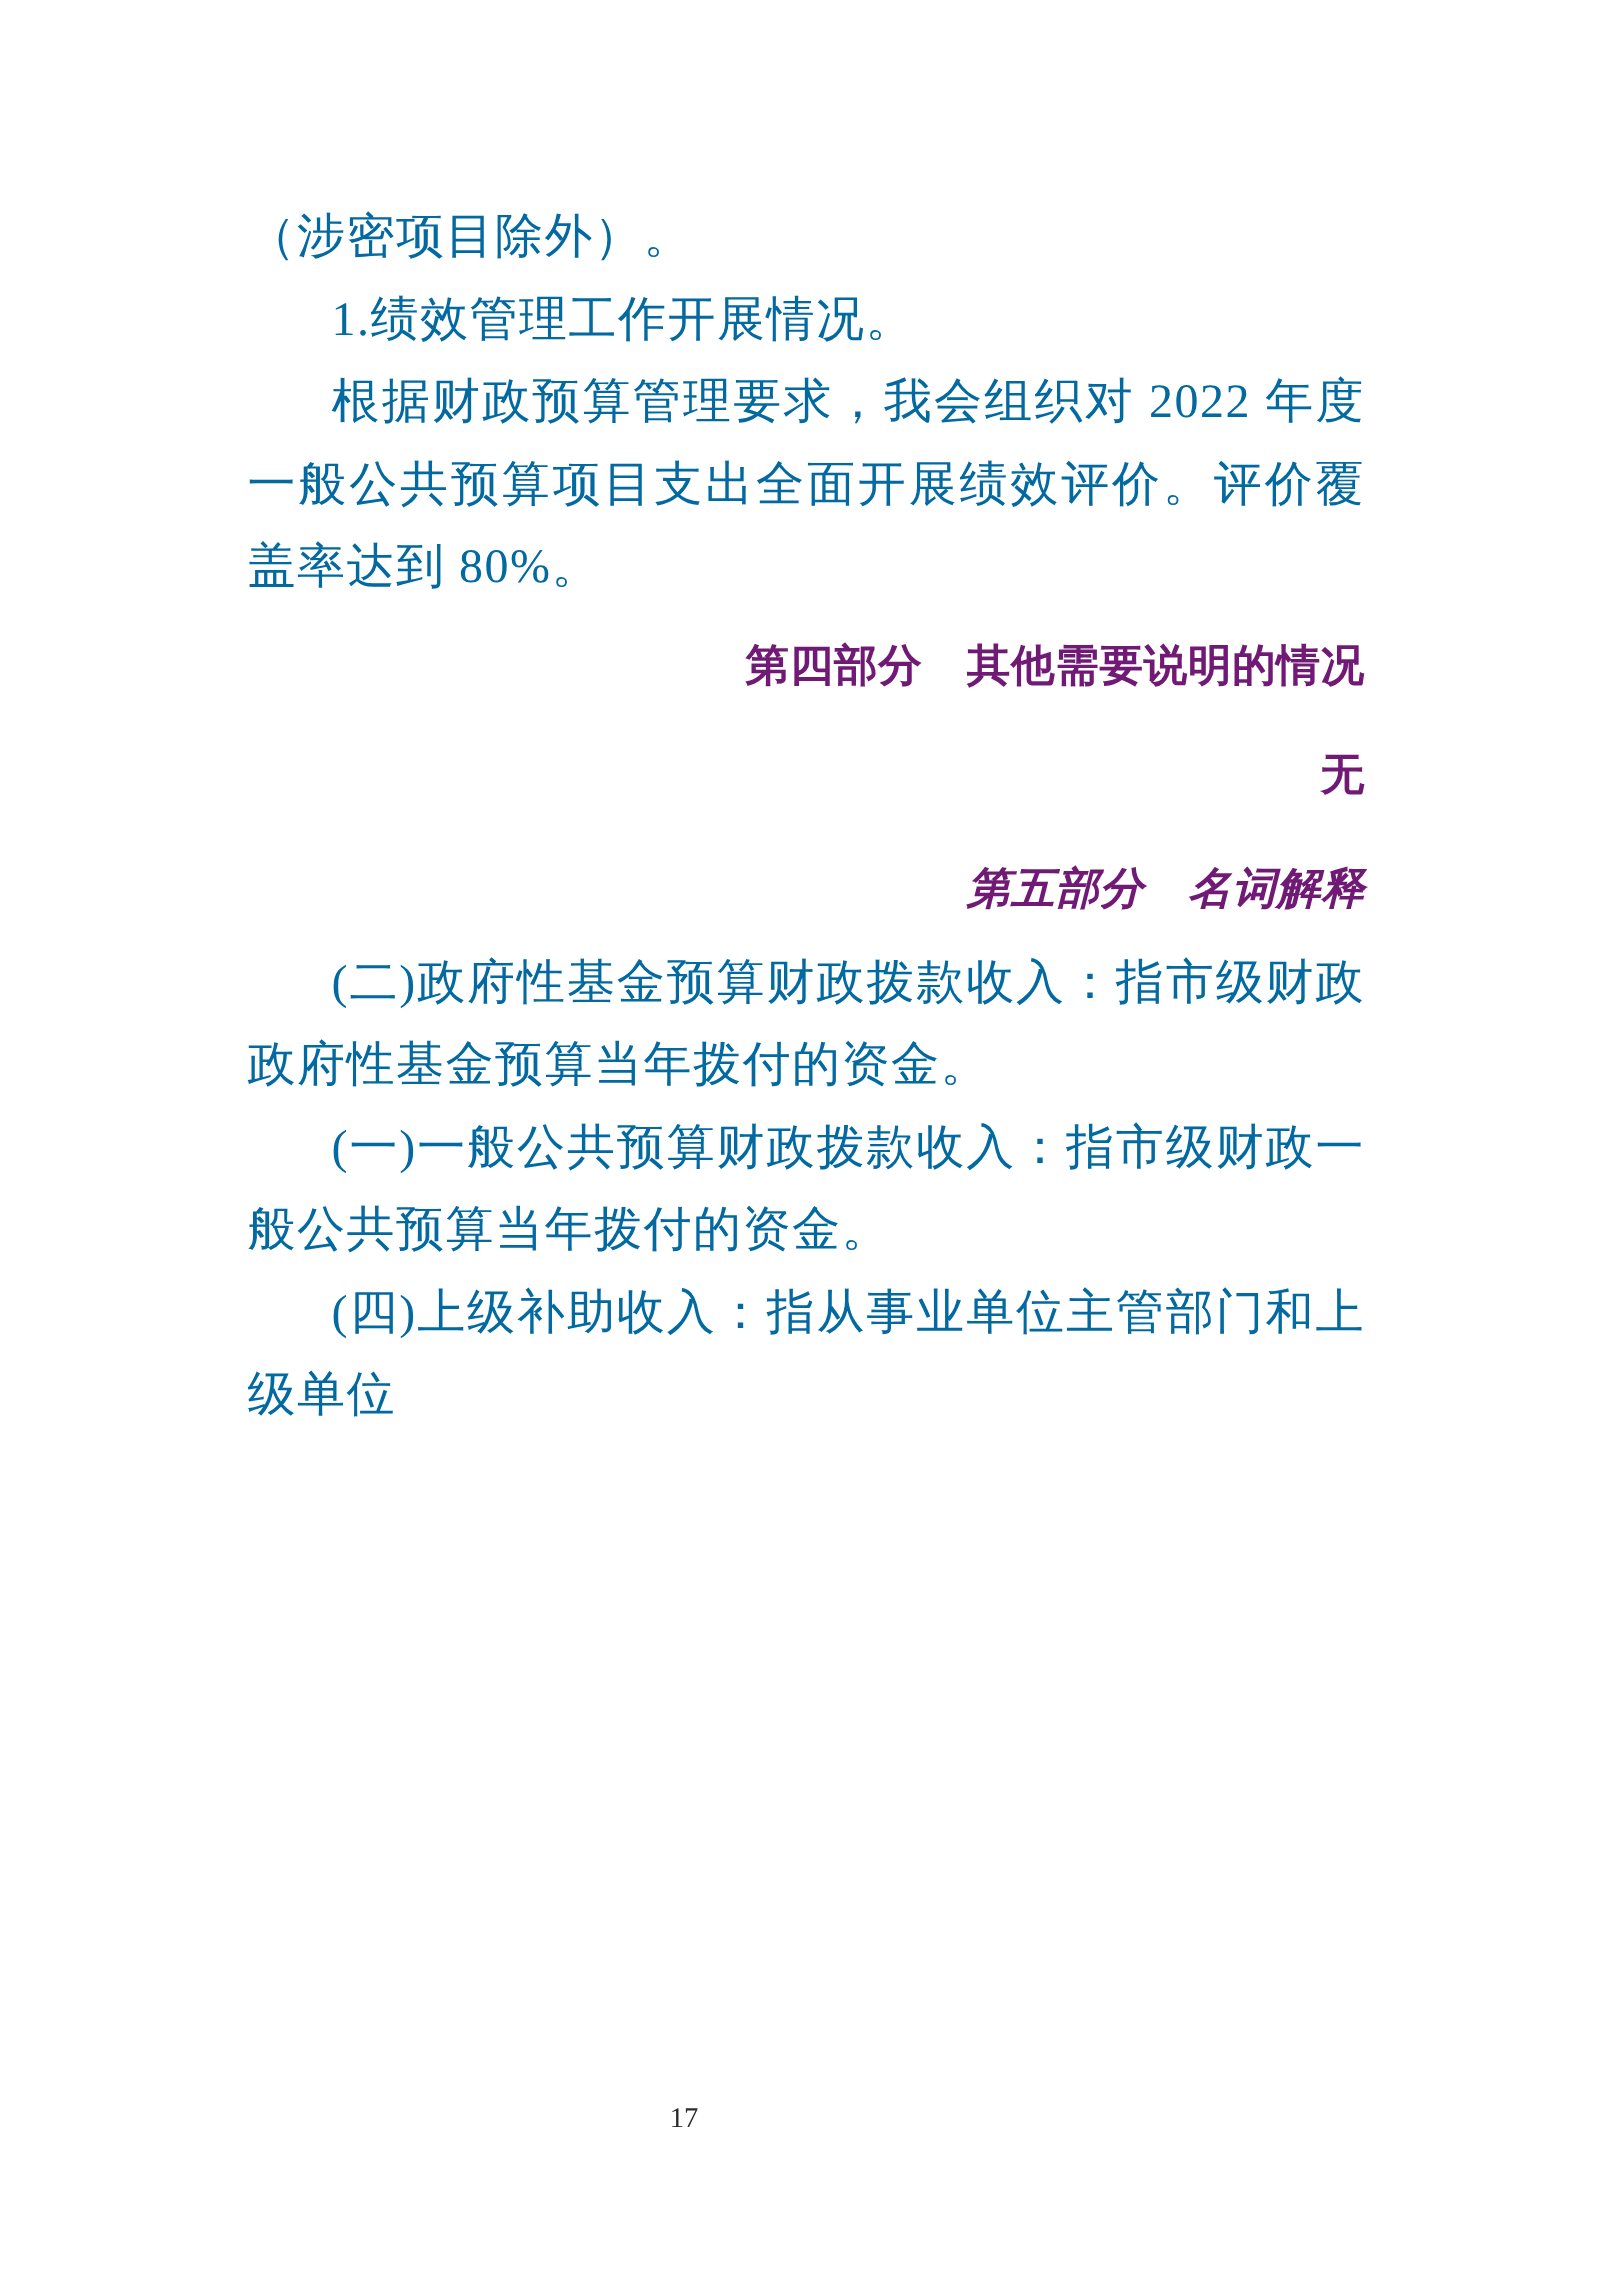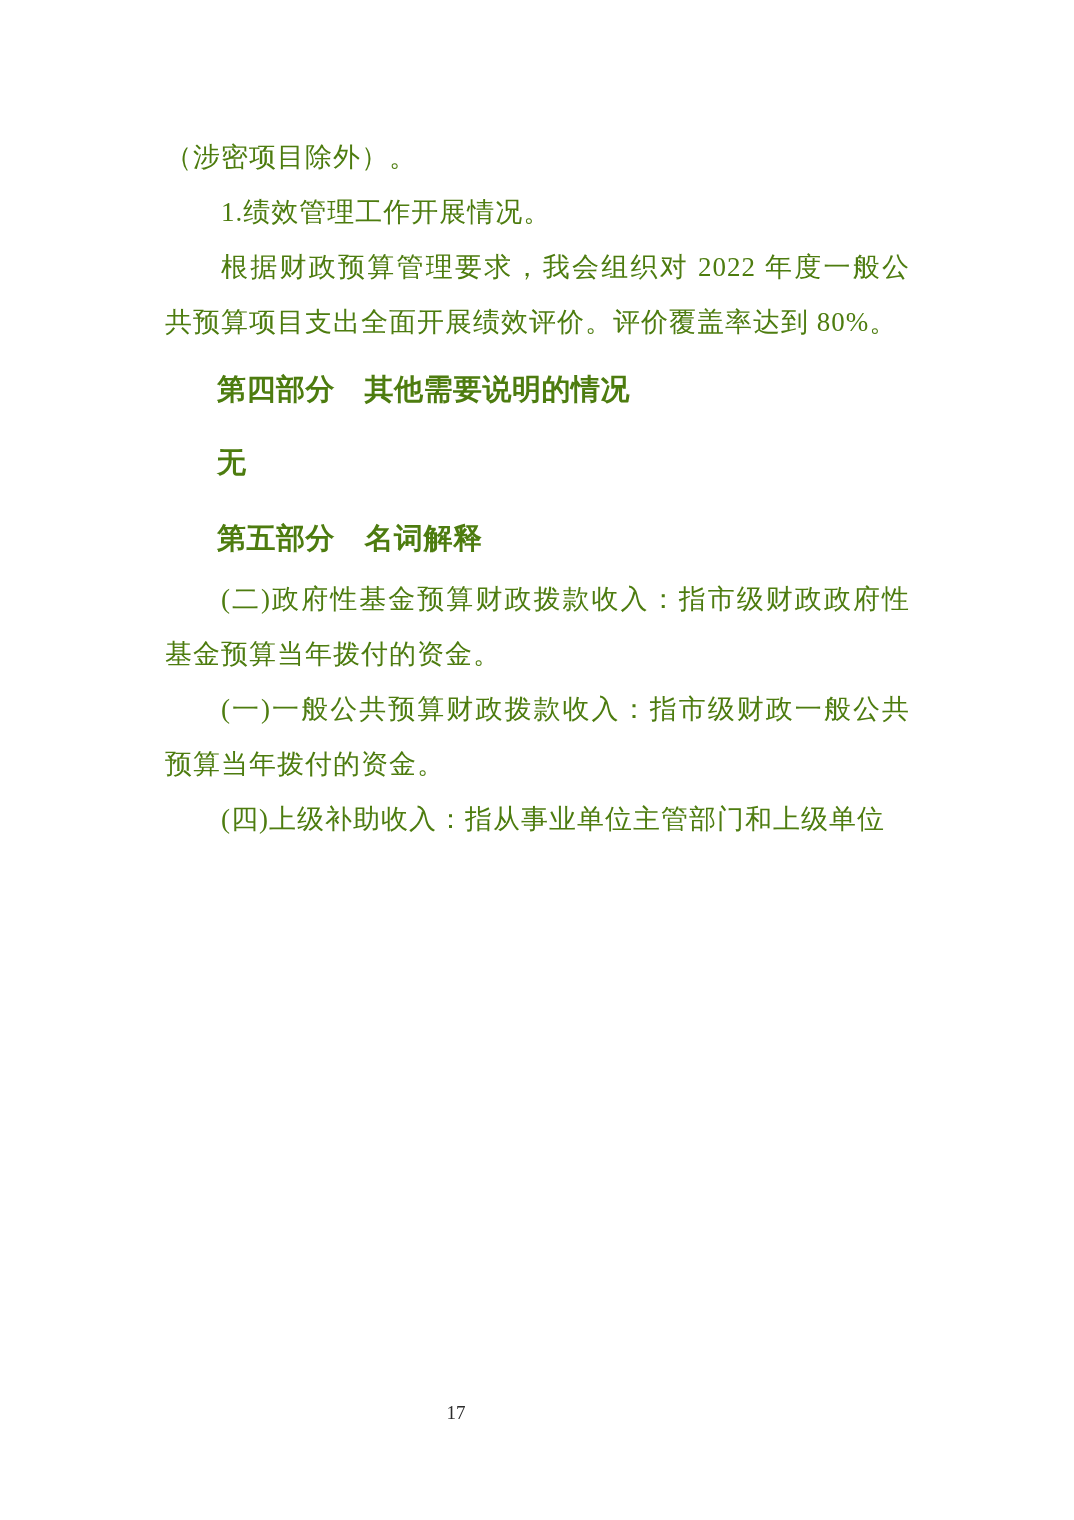--- a/index.html
+++ b/index.html
@@ -19,44 +19,44 @@
     left: 0;
     top: 0;
     width: 1074px;
     height: 1520px;
     box-sizing: border-box;
     padding: 130px 164px 0 165px;
     background: #ffffff;
   }
   .para {
     margin: 0;
-    font-size: 27px;
+    font-size: 32px;
     line-height: 55px;
     letter-spacing: 1px;
-    color: #4d7c0f;
+    color: #0369a1;
     text-align: justify;
     font-family: "Liberation Serif", serif;
   }
   .para.indent {
     text-indent: 56px;
   }
   .heading {
     margin: 0;
     font-size: 29px;
     line-height: 55px;
     letter-spacing: 0.5px;
-    color: #4d7c0f;
+    color: #701a75;
     font-weight: bold;
-    text-align: left;
+    text-align: right;
     text-indent: 52px;
     font-family: "Liberation Sans", sans-serif;
   }
   .heading.h-part4 { margin-top: 12px; }
   .heading.h-none  { margin-top: 18px; }
-  .heading.h-part5 { margin-top: 21px; margin-bottom: 6px; }
+  .heading.h-part5 { margin-top: 21px; margin-bottom: 6px; font-style: italic; }
   .page-number {
     position: absolute;
     left: 0;
     top: 1398px;
     width: 912px;
     text-align: center;
     font-size: 19px;
     line-height: 30px;
     color: #2c2c2c;
     font-family: "Liberation Serif", serif;

